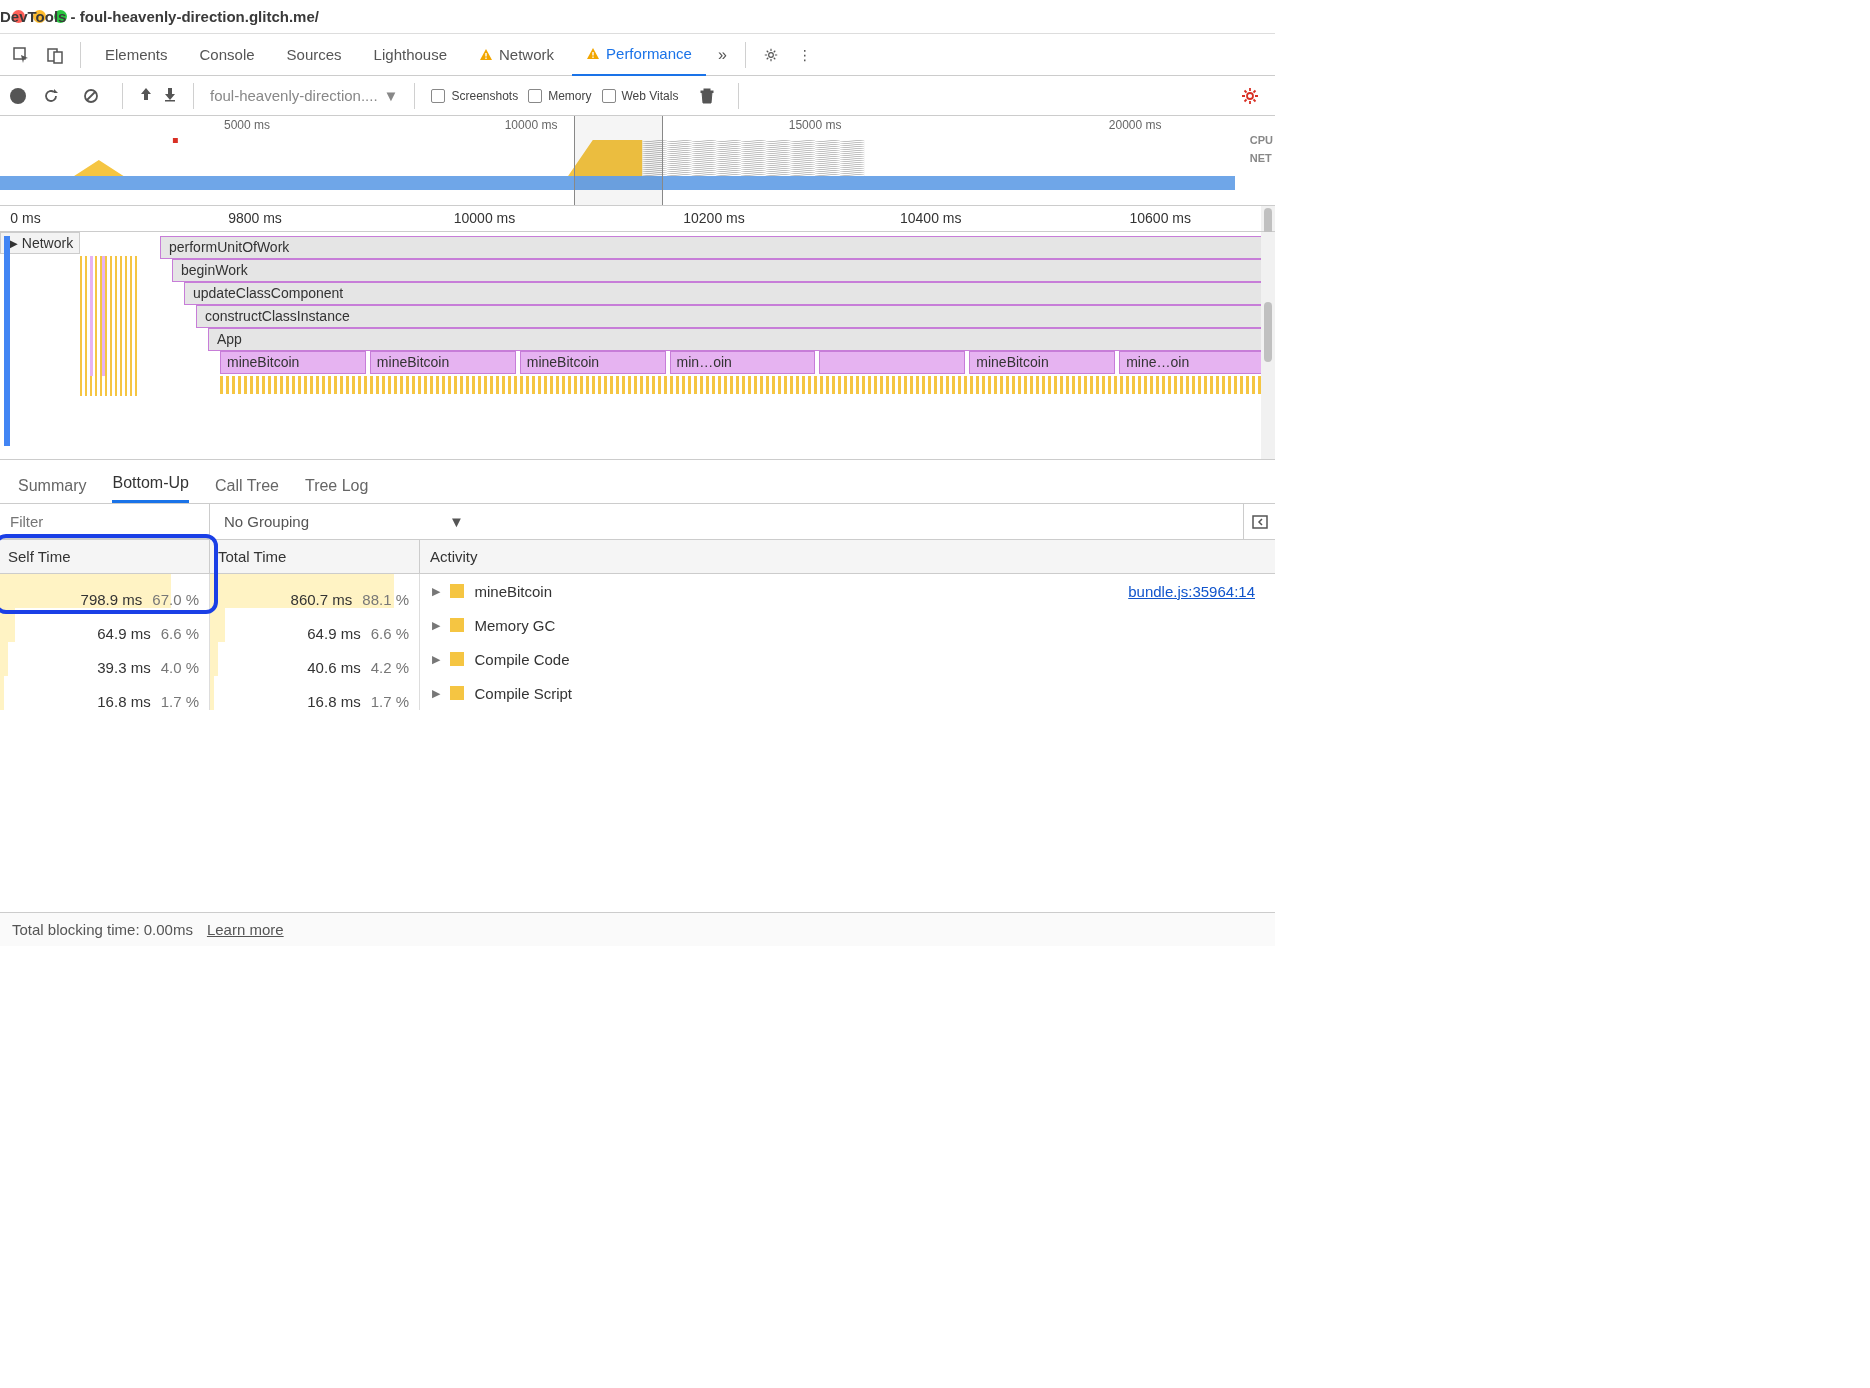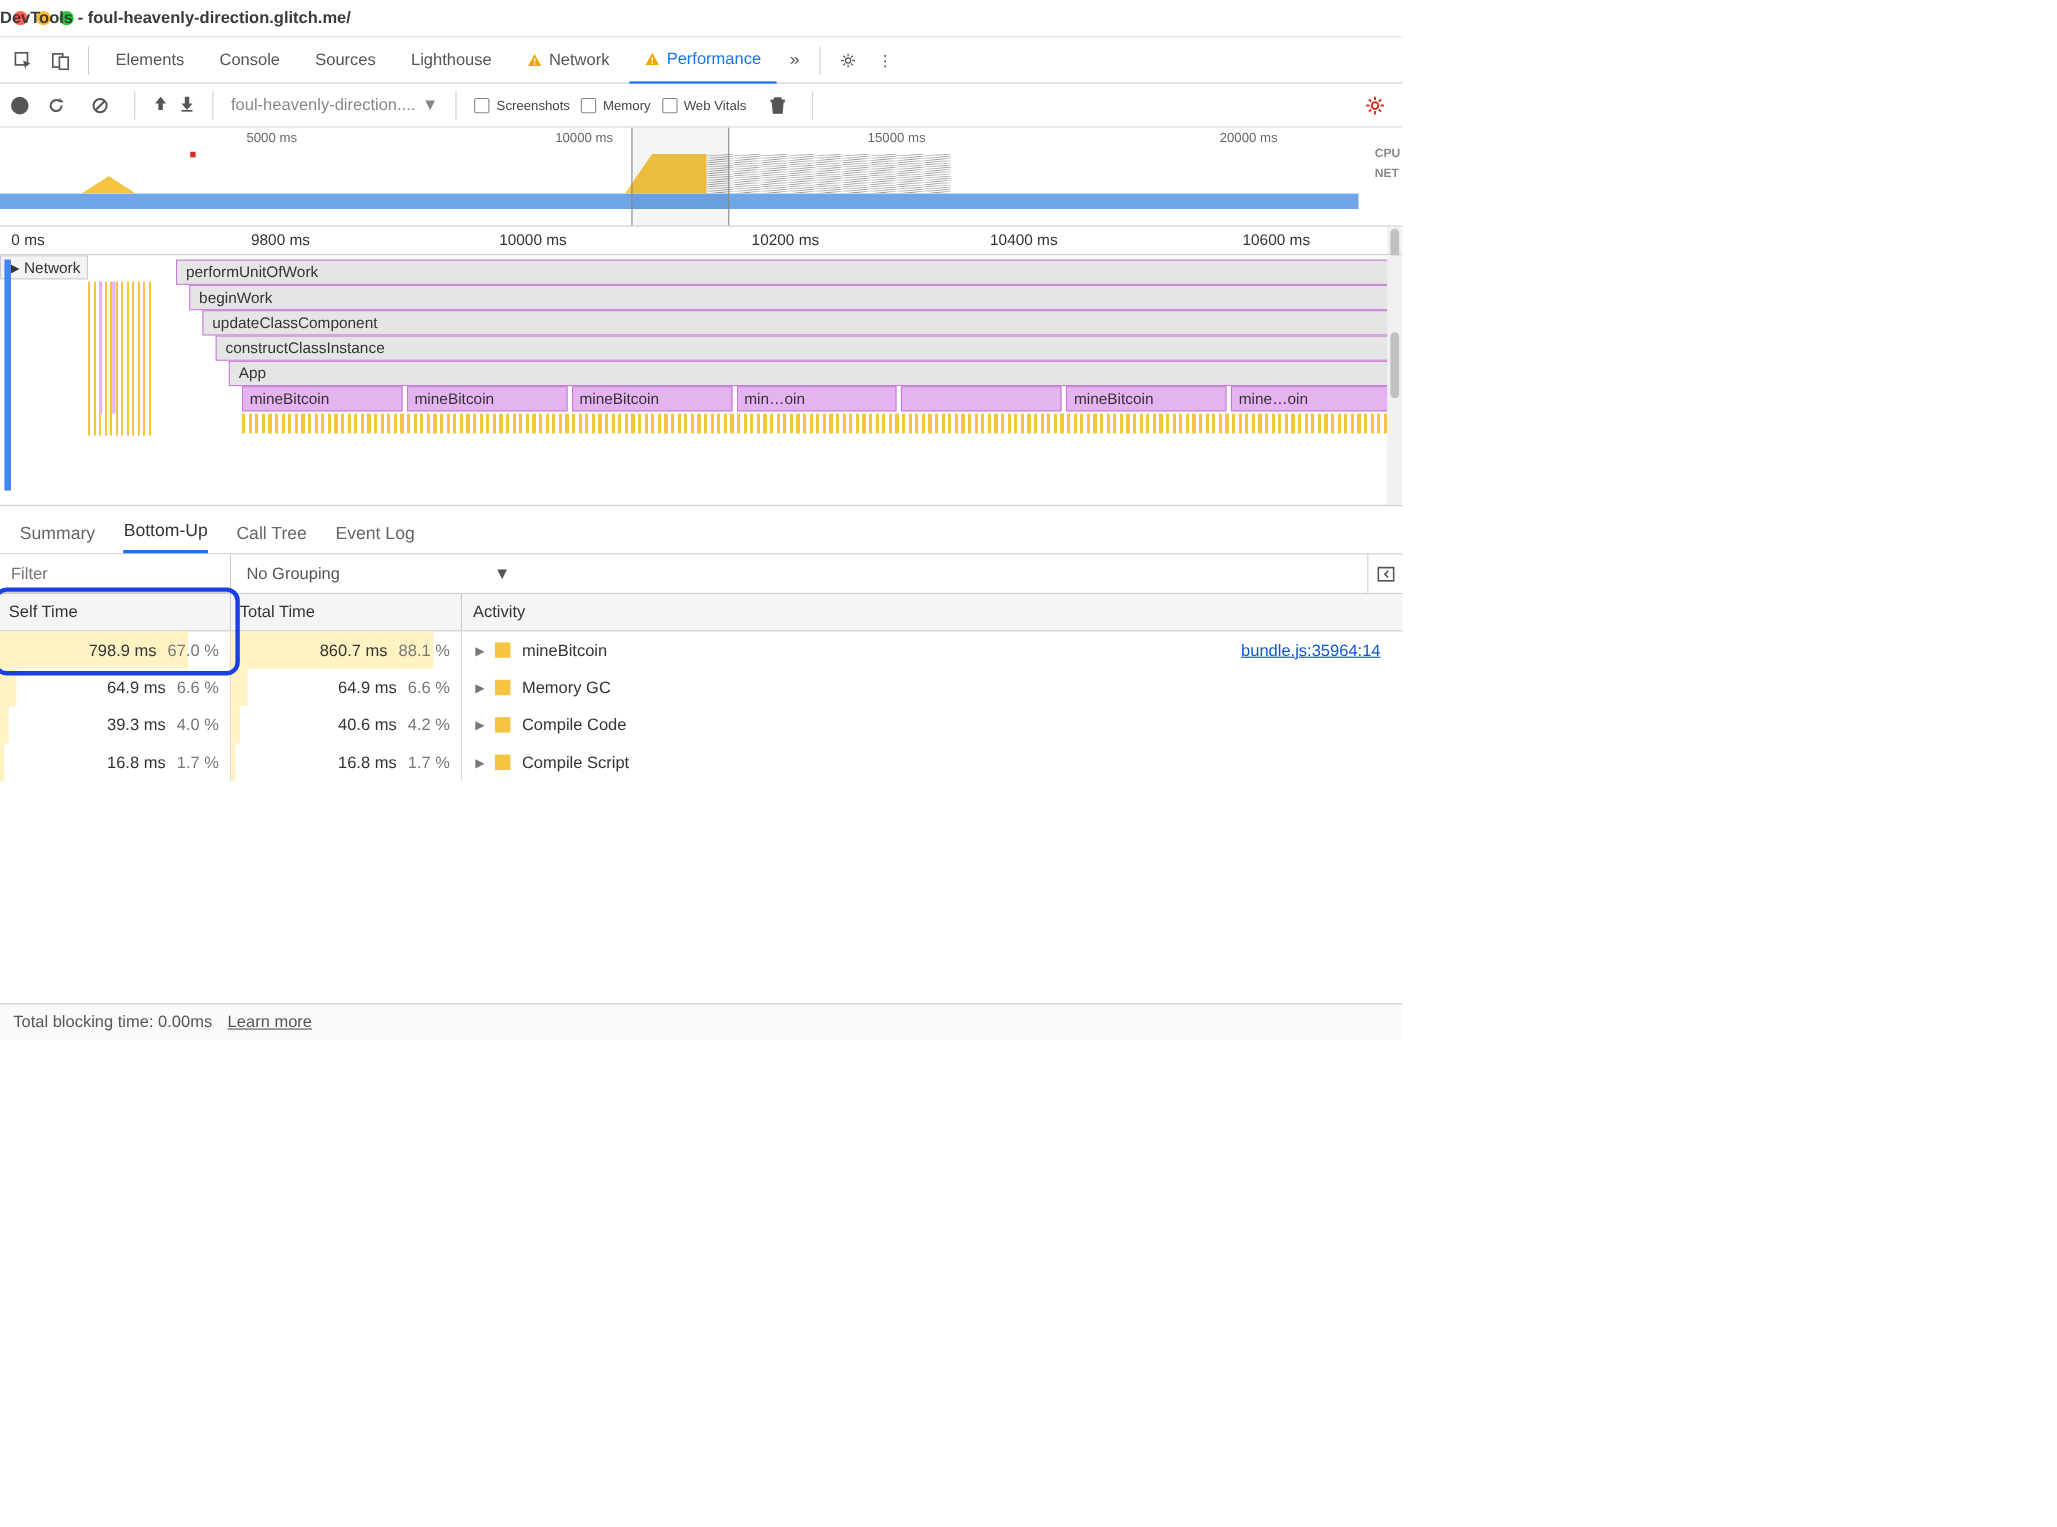--- a/index.html
+++ b/index.html
@@ -104,21 +104,21 @@
   .col-self{width:210px;padding-left:8px;border-right:1px solid #ccc;height:100%;display:flex;align-items:center;}
   .col-total{width:210px;padding-left:8px;border-right:1px solid #ccc;height:100%;display:flex;align-items:center;}
   .col-act{flex:1;padding-left:10px;height:100%;display:flex;align-items:center;}
   .highlight-box{
     position:absolute;border:4px solid #1a3fe6;border-radius:12px;
     left:-6px;top:-6px;width:224px;height:80px;pointer-events:none;z-index:10;
   }
   .table-body{position:relative;}
   .trow{height:34px;display:flex;align-items:center;font-size:15px;}
   .cell-self,.cell-total{
-    width:210px;height:100%;display:flex;align-items:center;justify-content:flex-end;
+    width:210px;height:100%;display:flex;align-items:flex-end;justify-content:flex-end;
     padding-right:10px;border-right:1px solid #ddd;position:relative;gap:10px;
   }
   .ms-val{color:#333;} .pct-val{color:#777;}
   .cell-bar{position:absolute;left:0;top:0;bottom:0;background:#fff3c4;}
   .cell-act{flex:1;height:100%;display:flex;align-items:center;padding-left:12px;gap:10px;}
   .expand-tri{color:#777;font-size:11px;}
   .act-swatch{width:14px;height:14px;background:#f5c542;}
   .act-link{margin-left:auto;margin-right:20px;color:#1155cc;text-decoration:underline;cursor:pointer;}
   .statusbar{
     height:34px;border-top:1px solid #ccc;display:flex;align-items:center;
@@ -314,21 +314,21 @@
       </div>
     <div class="scrollbar-v">
         <div class="scrollbar-thumb" style="height:60px;margin-top:70px;"></div>
       </div>
   </div>
 
   <div class="bottom-tabs">
     <div class="btab">Summary</div>
     <div class="btab active">Bottom-Up</div>
     <div class="btab">Call Tree</div>
-    <div class="btab">Event Log</div>
+    <div class="btab">Tree Log</div>
   </div>
 
   <div class="filter-row">
     <input class="filter-input" placeholder="Filter" style="">
     <div class="grouping">
       <span>No Grouping</span>
       <span>▼</span>
     </div>
     <div class="collapse-icon">
       <svg width="16" height="16" viewBox="0 0 16 16">

